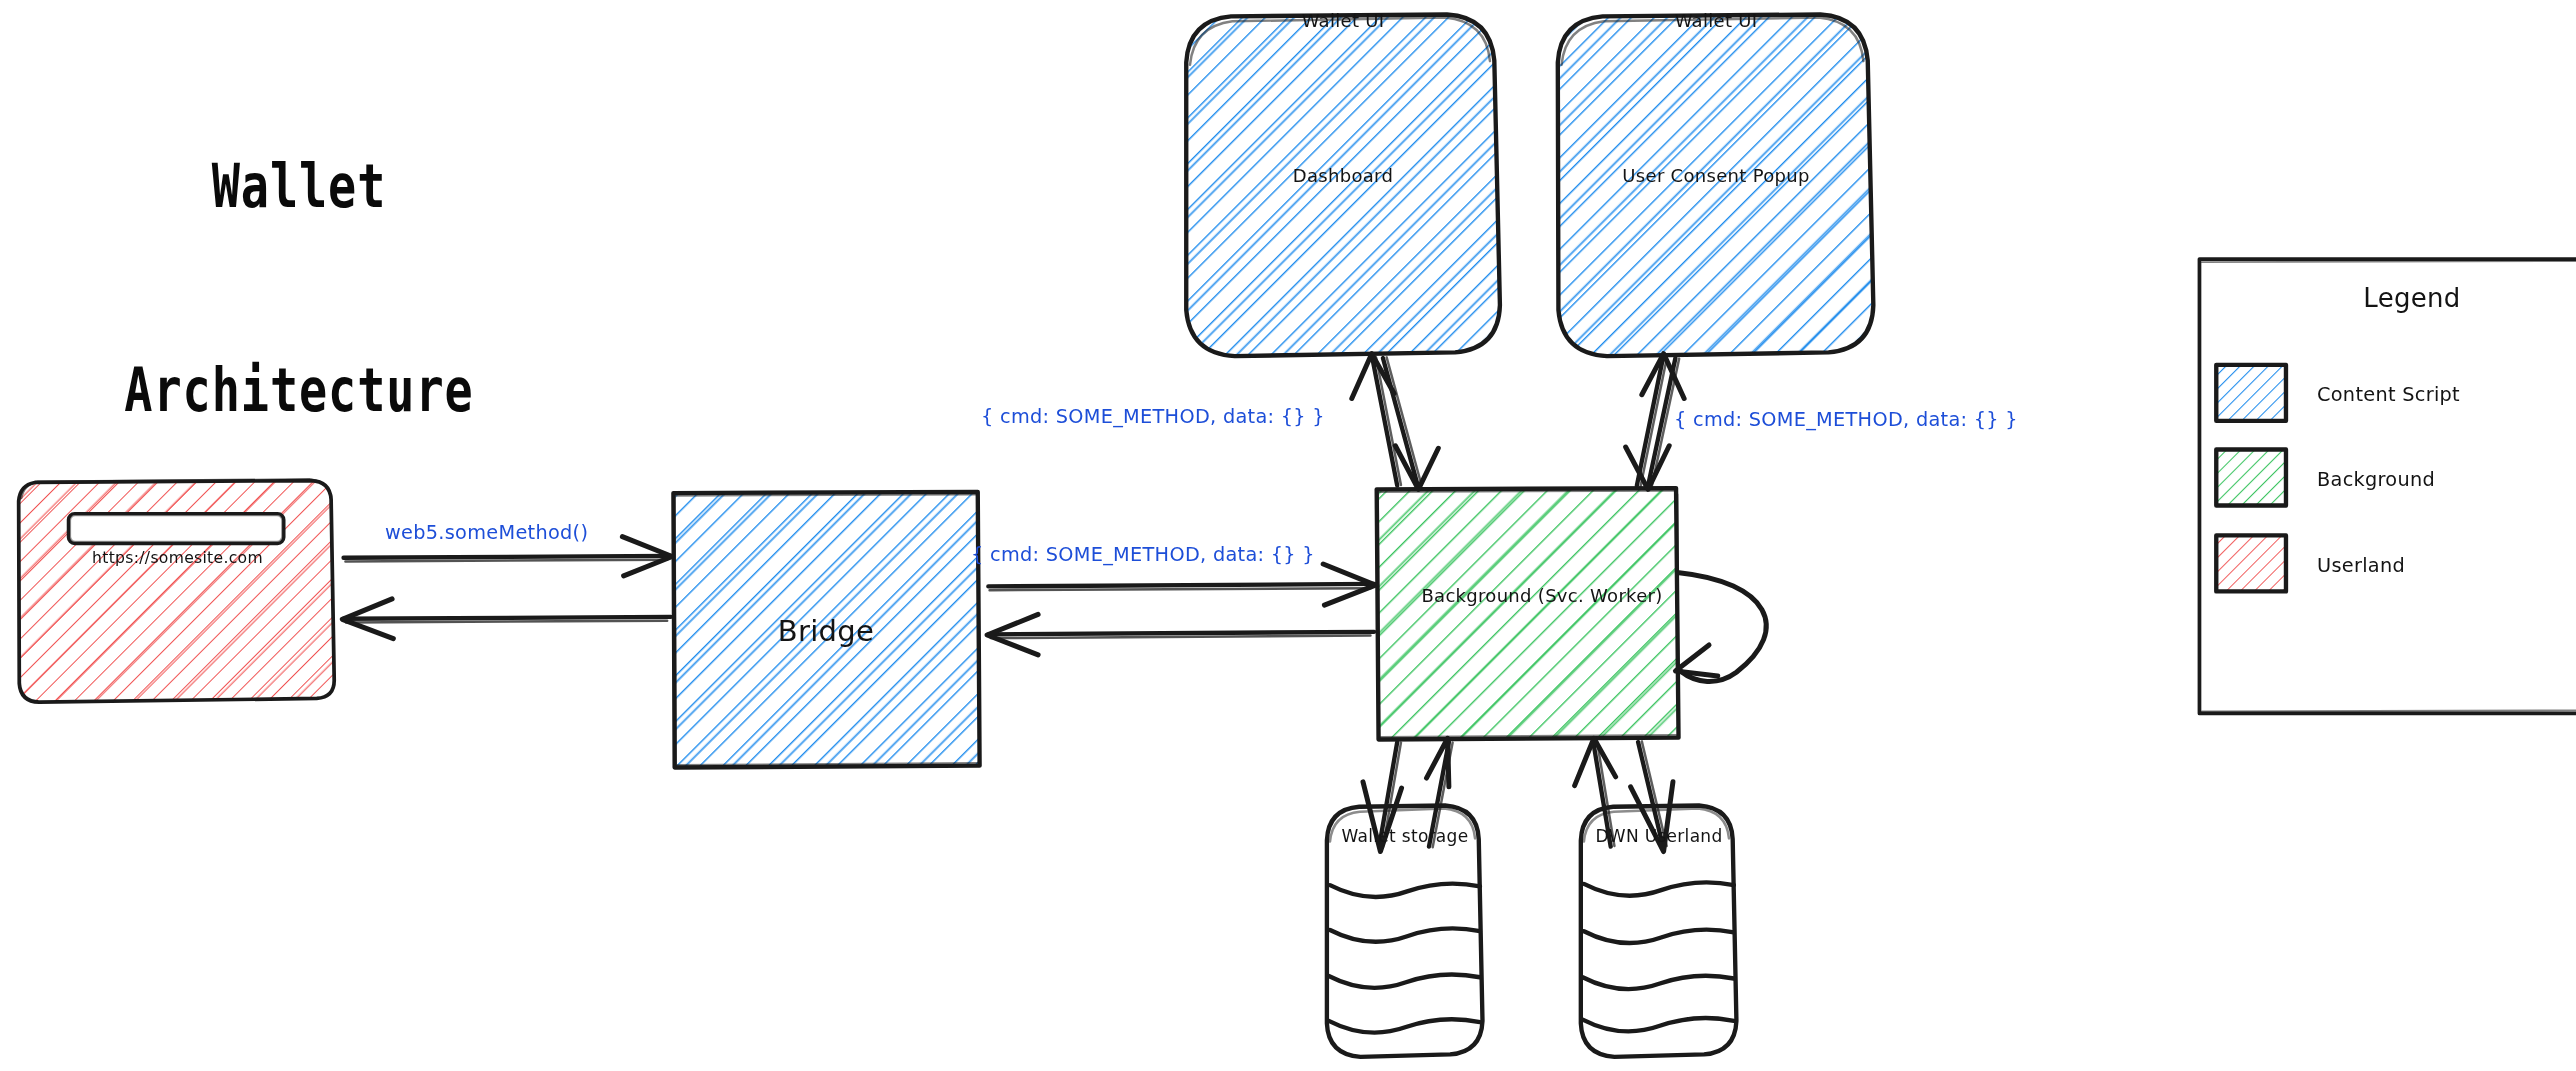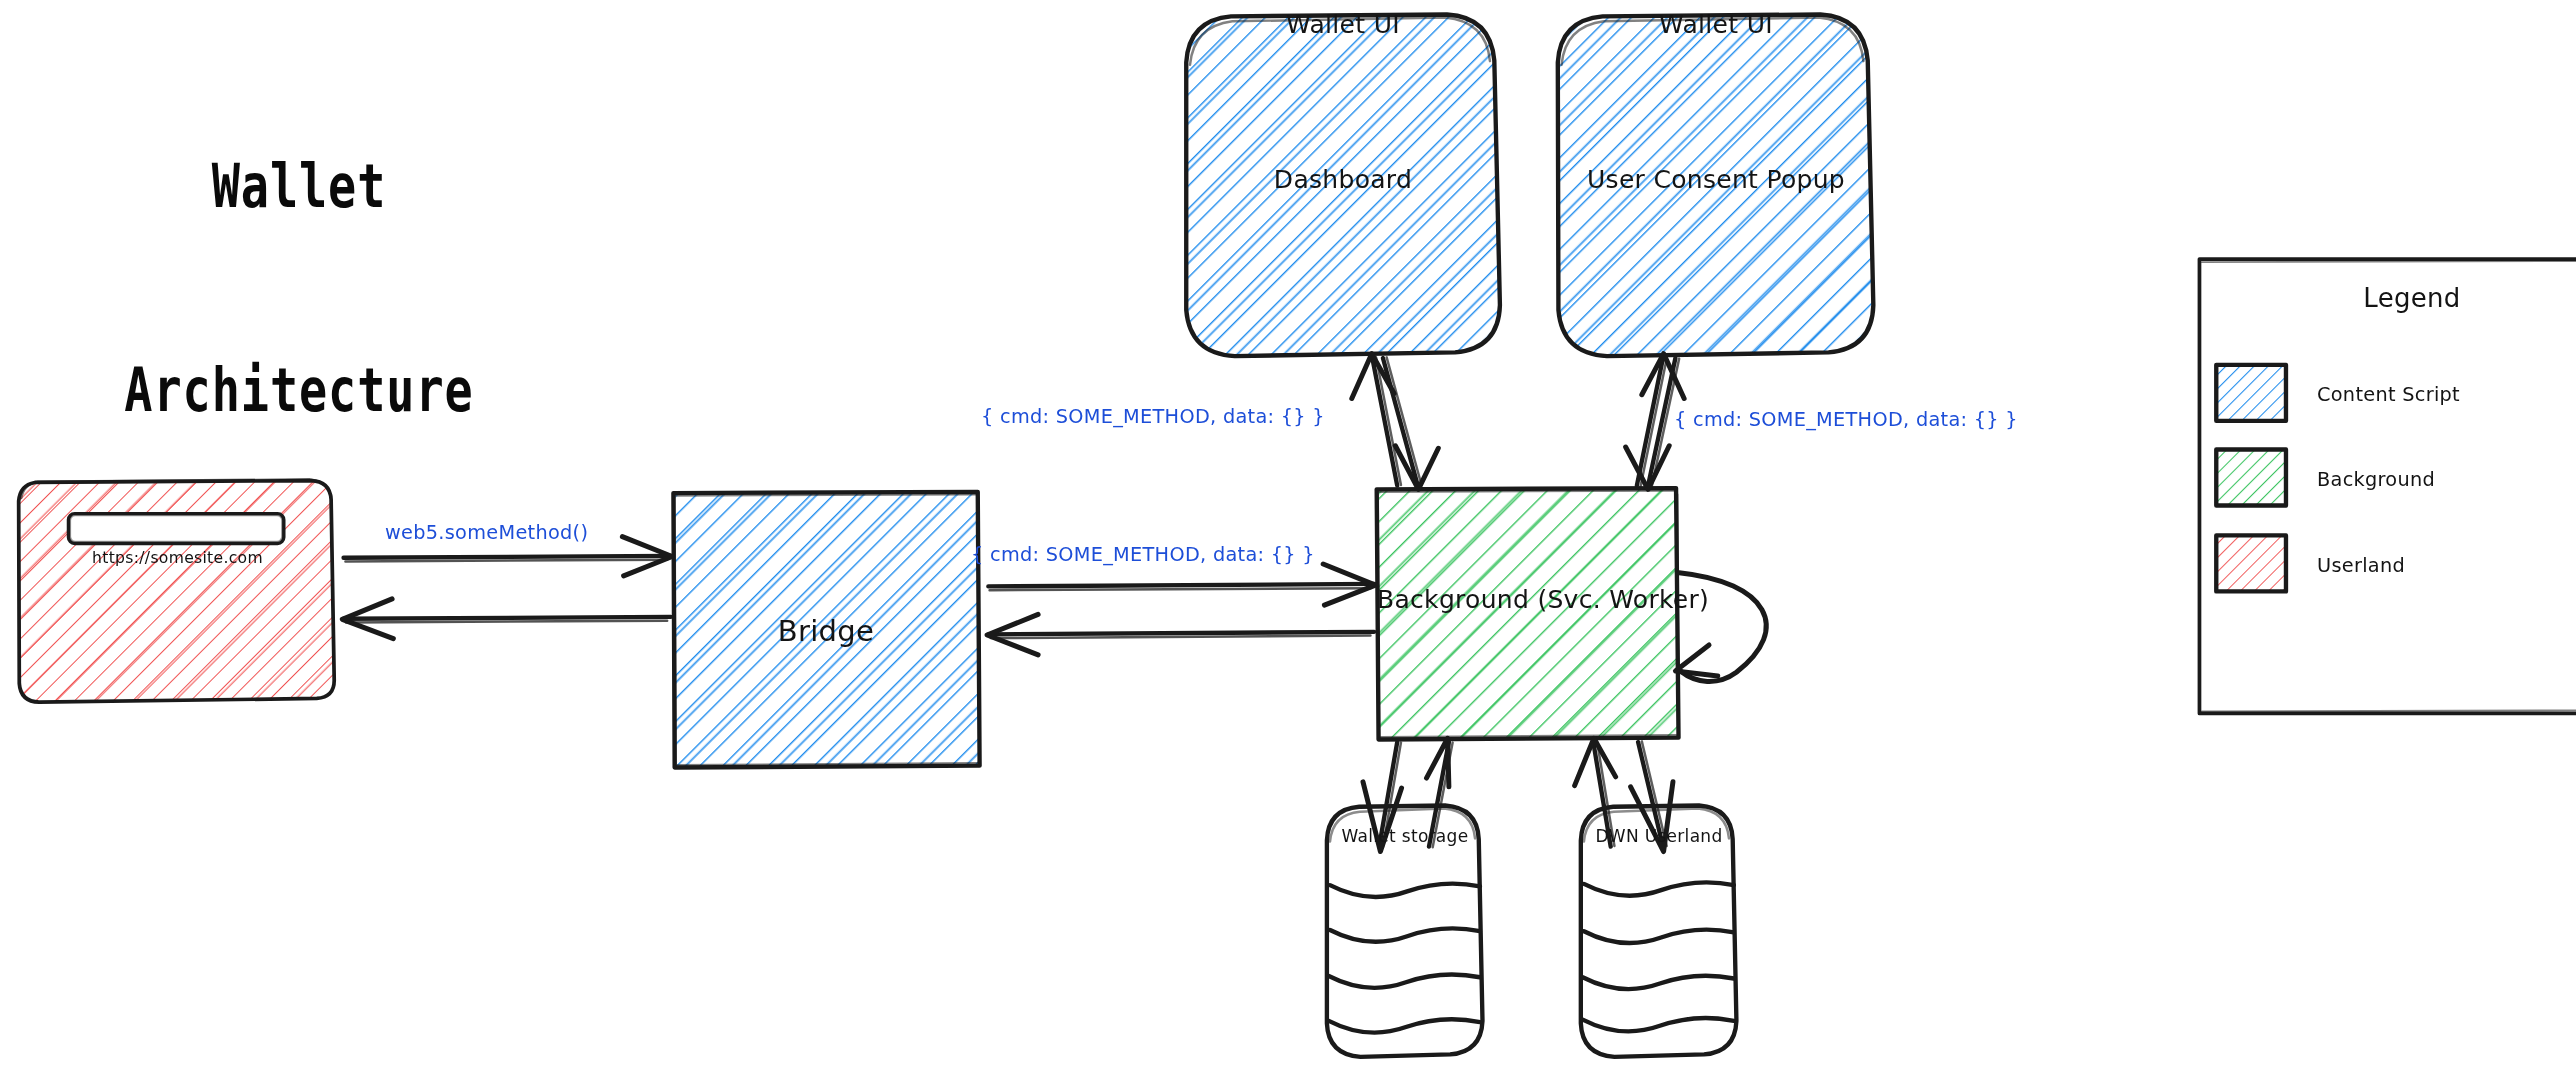--- a/index.html
+++ b/index.html
@@ -41,21 +41,21 @@
     font-weight: bold;
     font-size: 60px;
     line-height: 68px;
     text-align: center;
     color: #0a0a0a;
     letter-spacing: 1.2px;
     transform: scaleX(0.78);
     transform-origin: center center;
   }
   .node-label {
-    font-size: 25px;
+    font-size: 18px;
     color: #141414;
     text-align: center;
   }
   .node-label.big {
     font-size: 29px;
   }
   .edge-label {
     font-size: 19.3px;
     color: #1d4ed8;
   }
@@ -282,21 +282,21 @@
   <div class="txt url-pill-txt" style="left:75px; top:520px; width:205px; text-align:center;">https://somesite.com</div>
 
   <div class="txt node-label big" style="left:673px; top:614px; width:306px;">Bridge</div>
 
   <div class="txt node-label" style="left:1186px; top:10px; width:314px;">Wallet UI</div>
   <div class="txt node-label" style="left:1186px; top:165px; width:314px;">Dashboard</div>
 
   <div class="txt node-label" style="left:1558px; top:10px; width:316px;">Wallet UI</div>
   <div class="txt node-label" style="left:1558px; top:165px; width:316px;">User Consent Popup</div>
 
-  <div class="txt node-label" style="left:1377px; top:585px; width:302px;">Background (Svc. Worker)</div>
+  <div class="txt node-label" style="left:1377px; top:585px; width:302px;padding-left:14px;">Background (Svc. Worker)</div>
 
   <div class="txt storage-label" style="left:1327px; top:826px; width:156px;">Wallet storage</div>
   <div class="txt storage-label" style="left:1581px; top:826px; width:156px;">DWN Userland</div>
 
   <div class="txt edge-label" style="left:385px; top:521px;">web5.someMethod()</div>
 
   <div class="txt edge-label" style="left:971px; top:543px;">{ cmd: SOME_METHOD, data: {} }</div>
 
   <div class="txt edge-label" style="left:981px; top:405px;">{ cmd: SOME_METHOD, data: {} }</div>
 

